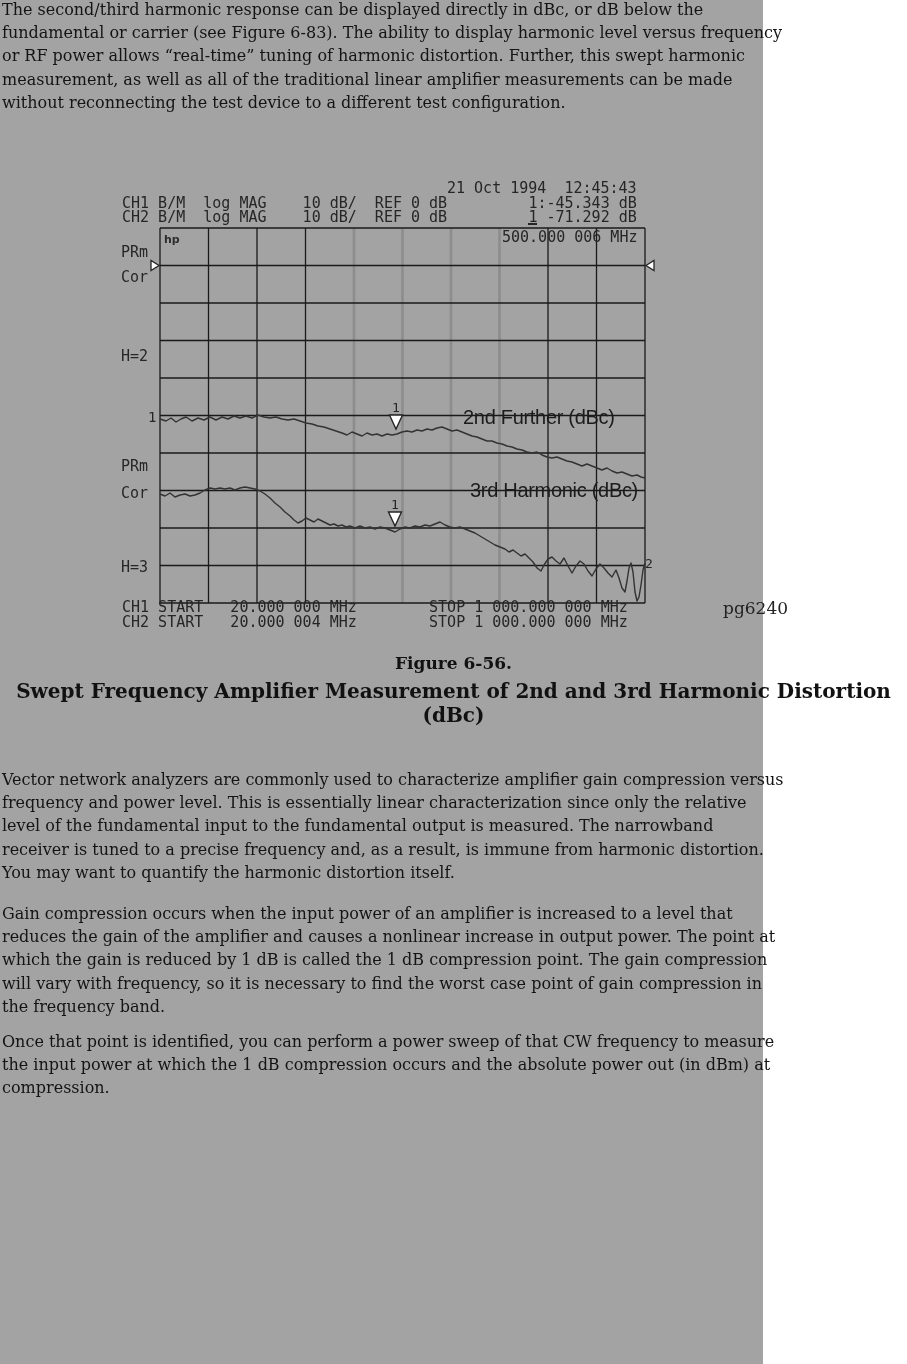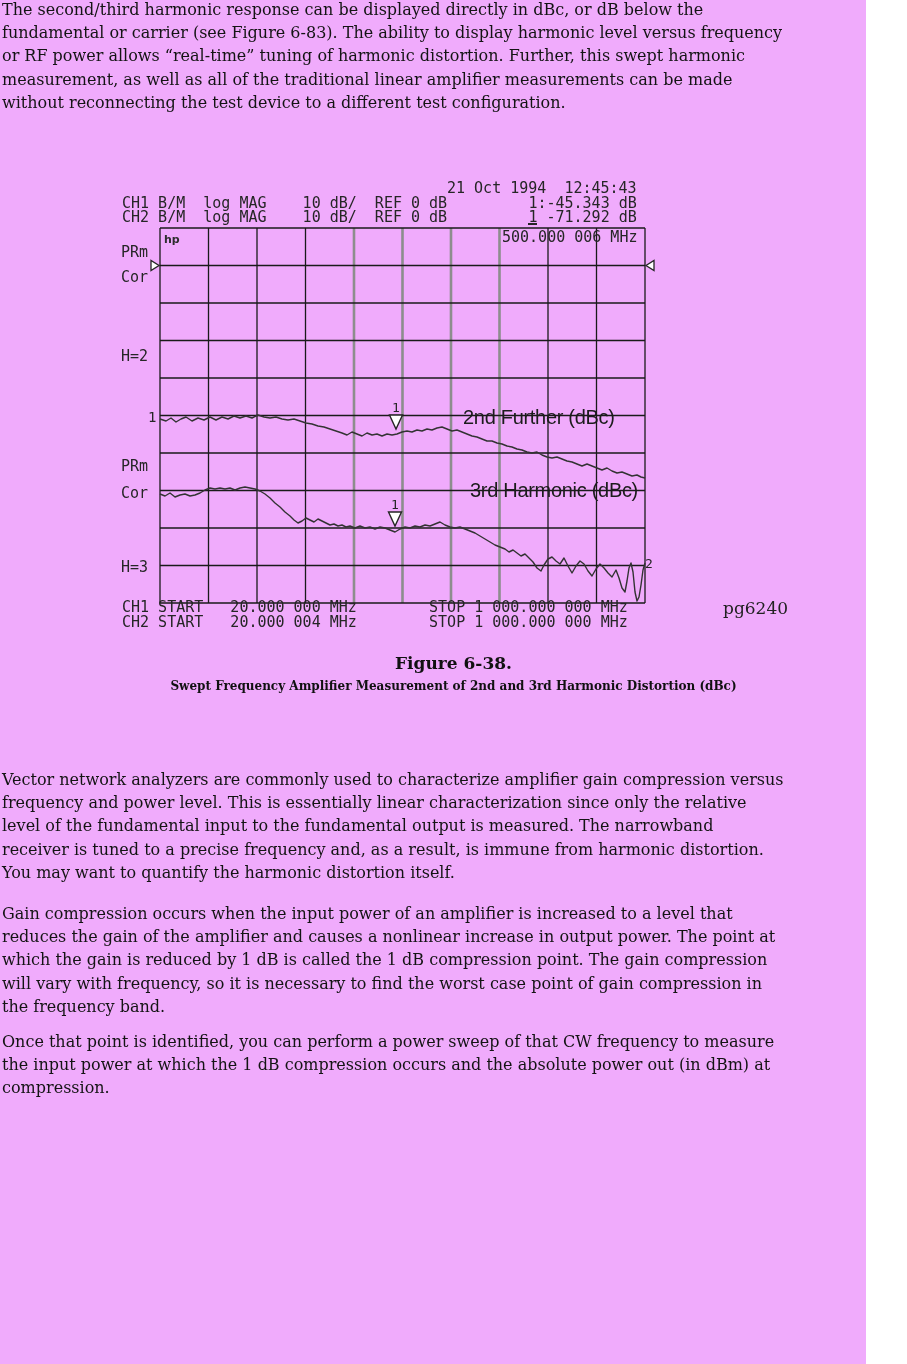--- a/index.html
+++ b/index.html
@@ -1,29 +1,29 @@
 <!DOCTYPE html>
 <html><head>
 <meta charset="utf-8">
 <style>
   html,body{margin:0;padding:0;background:#ffffff;overflow:hidden;}
-  #page{position:relative;width:866px;height:1364px;background:#f0abfc;
+  #page{position:relative;width:763px;height:1364px;background:#a3a3a3;
         font-family:"DejaVu Serif",serif;color:#141414;}
   .body-text{position:absolute;left:2px;width:980px;font-size:16px;
              line-height:23.2px;white-space:pre-line;color:#141414;}
   .mono{position:absolute;font-family:"DejaVu Sans Mono",monospace;
         font-size:15px;line-height:15px;white-space:pre;color:#262626;}
   .mono-sm{position:absolute;font-family:"DejaVu Sans Mono",monospace;
         font-size:14px;line-height:14px;white-space:pre;color:#262626;}
   .trace-label{position:absolute;font-family:"Liberation Sans",sans-serif;
         font-size:20px;letter-spacing:-0.3px;color:#1c1c1c;}
   .caption{position:absolute;left:0;width:907px;text-align:center;
         font-weight:bold;color:#111;}
   #caption1{top:653px;font-size:17px;}
-  #caption2{top:679px;font-size:12px;}
+  #caption2{top:679px;font-size:20px;}
   #section-heading{position:absolute;left:2px;top:726px;font-size:23px;
         font-weight:bold;color:#111;}
   #pg-ref{position:absolute;left:723px;top:598px;font-size:17px;color:#222;}
   #figure-svg{position:absolute;left:0;top:0;width:907px;height:1364px;
         pointer-events:none;}
   #ch2-underline{position:absolute;left:528px;top:223px;width:9px;height:1.5px;
         background:#262626;}
   #footer{position:absolute;left:2px;top:1396px;display:flex;align-items:flex-end;
         font-family:"Liberation Sans",sans-serif;font-weight:bold;
         letter-spacing:-0.2px;color:#0d0d0d;}
@@ -99,21 +99,21 @@
   <div class="mono" style="left:121px;top:560px;">H=3</div>
 
   <div class="trace-label" style="left:463px;top:406px;">2nd Further (dBc)</div>
   <div class="trace-label" style="left:470px;top:479px;">3rd Harmonic (dBc)</div>
 
   <div class="mono" style="left:122px;top:600px;">CH1 START   20.000 000 MHz        STOP 1 000.000 000 MHz</div>
   <div class="mono" style="left:122px;top:615px;">CH2 START   20.000 004 MHz        STOP 1 000.000 000 MHz</div>
 
   <div id="pg-ref">pg6240</div>
 
-  <div id="caption1" class="caption">Figure 6-38.</div>
+  <div id="caption1" class="caption">Figure 6-56.</div>
   <div id="caption2" class="caption">Swept Frequency Amplifier Measurement of 2nd and 3rd Harmonic Distortion (dBc)</div>
 
   <div class="body-text" style="top:768px;">Vector network analyzers are commonly used to characterize amplifier gain compression versus
 frequency and power level. This is essentially linear characterization since only the relative
 level of the fundamental input to the fundamental output is measured. The narrowband
 receiver is tuned to a precise frequency and, as a result, is immune from harmonic distortion.
 You may want to quantify the harmonic distortion itself.</div>
   <div class="body-text" style="top:902px;">Gain compression occurs when the input power of an amplifier is increased to a level that
 reduces the gain of the amplifier and causes a nonlinear increase in output power. The point at
 which the gain is reduced by 1 dB is called the 1 dB compression point. The gain compression

